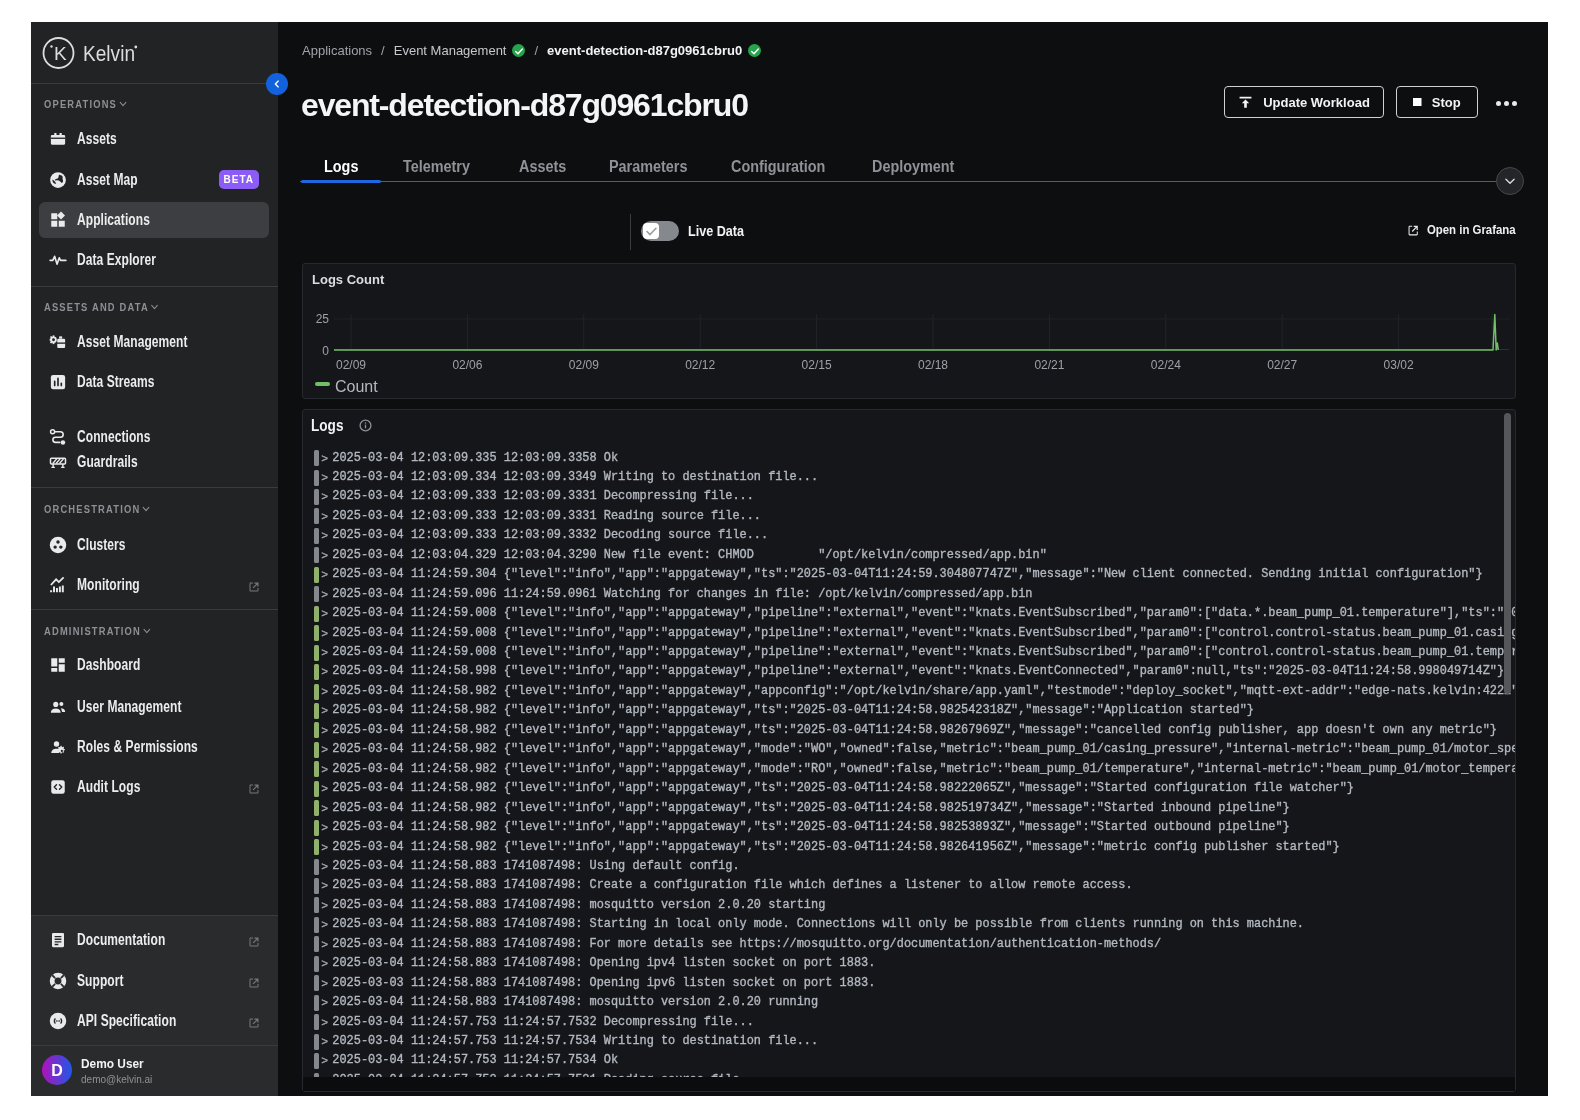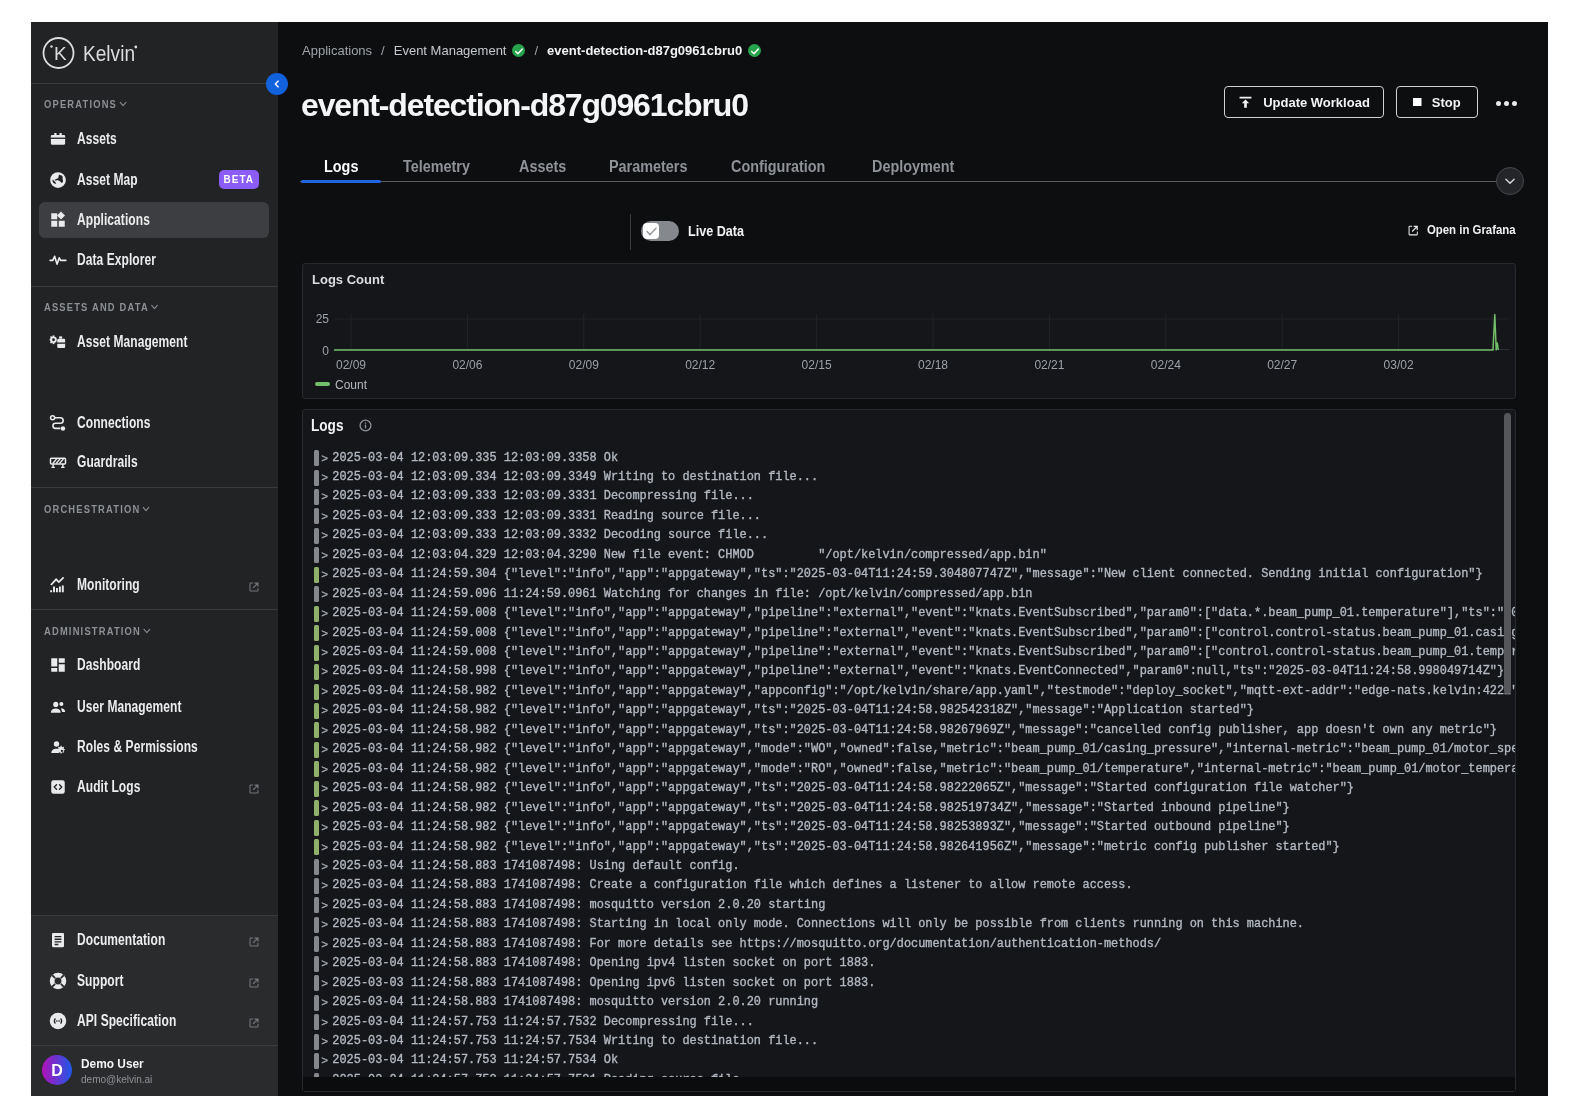--- a/index.html
+++ b/index.html
@@ -36,21 +36,21 @@
 #vdiv { position:absolute; left:599px; top:192px; width:1px; height:36px; background:#3c3d40; }
 #toggle { position:absolute; left:610px; top:199px; width:38px; height:20px; background:#85888c; border-radius:10px; }
 #toggle .th { position:absolute; left:2px; top:2px; width:16px; height:16px; background:#fff; border-radius:4px; display:flex; align-items:center; justify-content:center; }
 #livelab { position:absolute; left:657px; top:201px; font-size:14px; font-weight:700; color:#f2f3f4; transform:scaleX(.9); transform-origin:0 50%; }
 #grafana { position:absolute; left:1376px; top:201px; display:flex; align-items:center; color:#f0f1f2; font-size:12px; font-weight:700; transform:scaleX(.95); transform-origin:0 50%; }
 .panel { position:absolute; background:#141619; border:1px solid #26292e; border-radius:3px; }
 .ptitle { position:absolute; left:9px; top:8px; font-size:13px; font-weight:700; color:#dcdde0; }
 .ylab { position:absolute; left:0; width:26px; text-align:right; font-size:12px; color:#9da1a8; }
 .xlab { position:absolute; top:93.5px; width:60px; text-align:center; font-size:12px; color:#9da1a8; }
 .legswatch { position:absolute; left:12px; top:117.5px; width:14.5px; height:4.5px; border-radius:2.2px; background:#73bf69; }
-.legtext { position:absolute; left:32px; top:113.5px; font-size:12px; color:#b5b8bd; }
+.legtext { position:absolute; left:32px; top:113.5px; font-size:16px; color:#b5b8bd; }
 #logs .ptitle { font-size:16px; top:7px; left:8px; color:#f2f3f4; transform:scaleX(.85); transform-origin:0 50%; }
 #loglist { position:absolute; left:0; top:0; width:1212px; height:667px; overflow:hidden; }
 #vscroll { position:absolute; left:1200.5px; top:2.5px; width:7.5px; height:281px; border-radius:4px; background:#54565a; z-index:3; }
 #hscroll { position:absolute; left:0px; top:667px; width:1212px; height:14px; background:#0b0c0e; z-index:3; }
 .lrow { position:absolute; left:0; height:19.45px; width:1212px; display:flex; align-items:center; }
 .lbar { position:absolute; left:11.4px; top:1.7px; width:4.6px; height:16px; border-radius:1.5px; }
 .lbar.e { background:#85888c; }
 .lbar.g { background:#8fb16c; }
 .lgt { position:absolute; left:18.2px; top:0; line-height:19.45px; color:#a7abb2; font-size:11.5px; font-family:"Liberation Mono",monospace; -webkit-text-stroke:0.3px #a7abb2; }
 .ltx { position:absolute; left:29.3px; top:0; line-height:19.45px; white-space:pre; color:#b3b8c0; font-size:11.92px; font-family:"Liberation Mono",monospace; -webkit-text-stroke:0.35px #b3b8c0; }
@@ -127,21 +127,30 @@
               <rect x="1.7" y="11.5" width="2.2" height="2.2" transform="rotate(45 2.8 12.6)"></rect>
             </g>
             <circle cx="6" cy="9" r="1.9" fill="#222325"></circle>
             <path d="M13.5 4.5h4v3h-4z" fill="#e9eaeb"></path>
             <rect x="11" y="7.5" width="10.5" height="12.5" rx="1.5" fill="#e9eaeb"></rect>
             <path d="M10.5 13.5h11.5" stroke="#222325" stroke-width="1.8"></path>
           </svg>
         </span>
         <span class="nlab">Asset Management</span>
       </div>
-      <div class="nav" style="top:383px">
+      <div class="nav" style="top:342px">
+        <span class="nico">
+          <svg width="18" height="18" viewBox="0 0 24 24">
+            <rect x="2.5" y="2.5" width="19" height="19" rx="3" fill="#e9eaeb"></rect>
+            <path d="M7.6 16.8v-5.6M12 16.8V7.2M16.4 16.8v-3.2" stroke="#222325" stroke-width="2.2" stroke-linecap="round"></path>
+          </svg>
+        </span>
+        <span class="nlab">Data Streams</span>
+      </div>
+      <div class="nav" style="top:397px">
         <span class="nico">
           <svg width="18" height="18" viewBox="0 0 24 24">
             <circle cx="4.8" cy="5" r="2.7" fill="none" stroke="#e9eaeb" stroke-width="2"></circle>
             <path d="M7.8 5h7.4a3.7 3.7 0 0 1 0 7.4H8.6a3.4 3.4 0 0 0 0 6.8h6.6" fill="none" stroke="#e9eaeb" stroke-width="2.1"></path>
             <circle cx="18.6" cy="19.2" r="3" fill="#e9eaeb"></circle>
           </svg>
         </span>
         <span class="nlab">Connections</span>
       </div>
       <div class="nav" style="top:422px">
@@ -150,20 +159,31 @@
             <rect x="2" y="7" width="20" height="7.5" rx="1.2" fill="none" stroke="#e9eaeb" stroke-width="2"></rect>
             <path d="M5 14L10.5 7.5M9.5 14L15 7.5M14 14L19.5 7.5M5.5 14.5v4.2M18.5 14.5v4.2M3.2 19.2h4.6M16.2 19.2h4.6" stroke="#e9eaeb" stroke-width="1.9"></path>
           </svg>
         </span>
         <span class="nlab">Guardrails</span>
       </div>
       <div class="sdiv" style="top:465.4px"></div>
       <div class="slab" style="top:479px">ORCHESTRATION <svg width="10" height="10" viewBox="0 0 24 24" style="margin-left:2px">
           <path d="M4 8l8 8 8-8" fill="none" stroke="#8d9095" stroke-width="3" stroke-linecap="round" stroke-linejoin="round"></path>
         </svg></div>
+      <div class="nav" style="top:505px">
+        <span class="nico">
+          <svg width="18" height="18" viewBox="0 0 24 24">
+            <circle cx="12" cy="12" r="11" fill="#e9eaeb"></circle>
+            <circle cx="12" cy="8" r="2.3" fill="#222325"></circle>
+            <circle cx="8.2" cy="14.8" r="2.3" fill="#222325"></circle>
+            <circle cx="15.8" cy="14.8" r="2.3" fill="#222325"></circle>
+          </svg>
+        </span>
+        <span class="nlab">Clusters</span>
+      </div>
       <div class="nav" style="top:545px">
         <span class="nico">
           <svg width="18" height="18" viewBox="0 0 24 24">
             <path d="M2.8 21.5v-2.5M6.7 21.5v-7.5M10.6 21.5v-5.5M14.5 21.5v-7.5M18.4 21.5v-9" stroke="#e9eaeb" stroke-width="2.6"></path>
             <path d="M2.5 12L9.5 4.5l3.6 3.6 6.4-6.4" fill="none" stroke="#e9eaeb" stroke-width="2.4"></path>
           </svg>
         </span>
         <span class="nlab">Monitoring</span>
         <span class="next"><svg width="12" height="12" viewBox="0 0 24 24">
             <path d="M5 3h5v2H5v14h14v-5h2v5a2 2 0 0 1-2 2H5a2 2 0 0 1-2-2V5a2 2 0 0 1 2-2z" fill="#75787c"></path>

